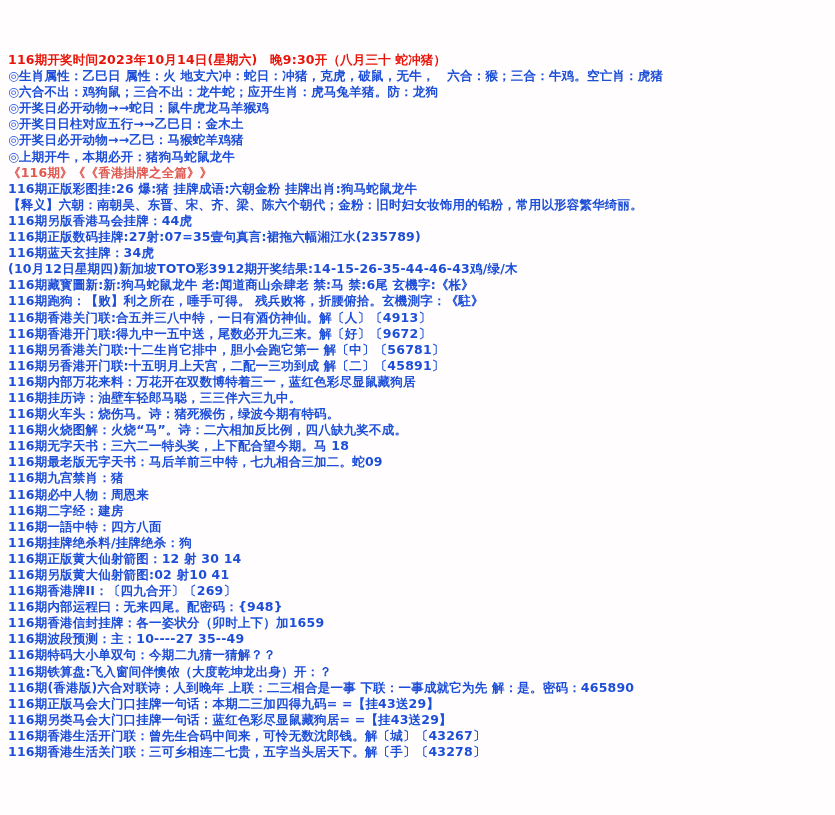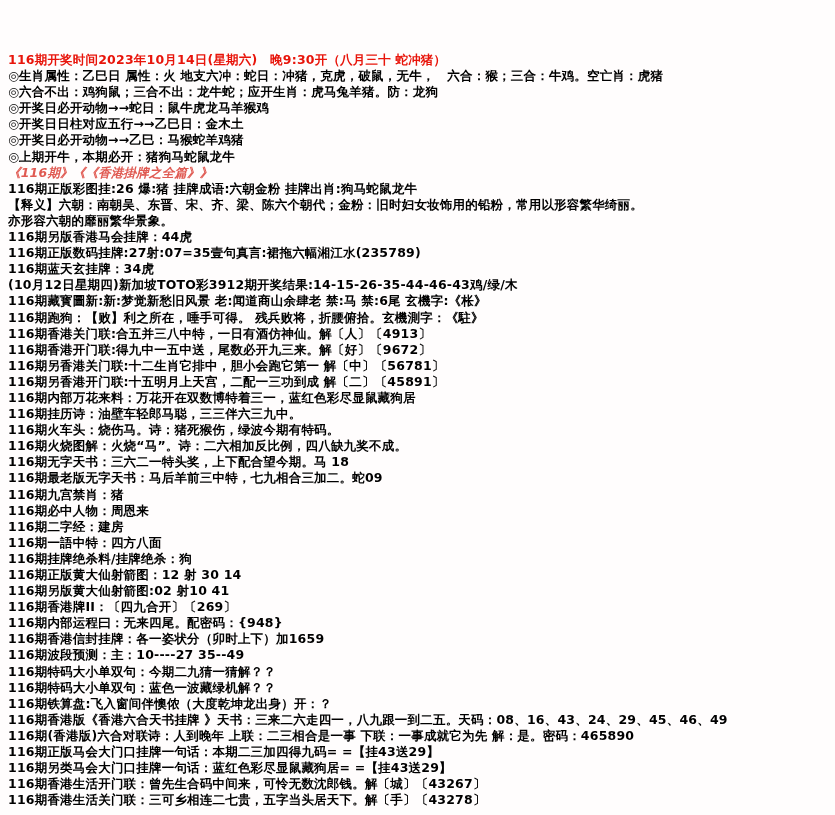--- a/index.html
+++ b/index.html
@@ -22,44 +22,43 @@
     letter-spacing: 0.2px;
     color: #1c1c1c;
     white-space: nowrap;
     margin-top: 29px;
   }
   .line {
     height: 16.1px;
     overflow: hidden;
   }
   .line.red    { color: #e8140a; }
-  .line.softred{ color: #e05a52; font-style: italic; }
-  .line.black  { color: #000000; }
+  .line.softred{ color: #e05a52; }
+  .line.black  { color: #1d4ed8; }
 </style>
 </head>
 <body>
 
 <main class="page">
   <div id="lines">
       <div class="line red">116期开奖时间2023年10月14日(星期六)　晚9:30开（八月三十 蛇冲猪）</div>
       <div class="line black">◎生肖属性：乙巳日 属性：火 地支六冲：蛇日：冲猪，克虎，破鼠，无牛，　六合：猴；三合：牛鸡。空亡肖：虎猪</div>
       <div class="line black">◎六合不出：鸡狗鼠；三合不出：龙牛蛇；应开生肖：虎马兔羊猪。防：龙狗</div>
       <div class="line black">◎开奖日必开动物→→蛇日：鼠牛虎龙马羊猴鸡</div>
       <div class="line black">◎开奖日日柱对应五行→→乙巳日：金木土</div>
       <div class="line black">◎开奖日必开动物→→乙巳：马猴蛇羊鸡猪</div>
       <div class="line black">◎上期开牛，本期必开：猪狗马蛇鼠龙牛</div>
       <div class="line softred">《116期》《《香港掛牌之全篇》》</div>
       <div class="line black">116期正版彩图挂:26 爆:猪 挂牌成语:六朝金粉 挂牌出肖:狗马蛇鼠龙牛</div>
       <div class="line black">【释义】六朝：南朝吴、东晋、宋、齐、梁、陈六个朝代；金粉：旧时妇女妆饰用的铅粉，常用以形容繁华绮丽。</div>
-      <div class="line black">亦形容六朝的靡丽繁华景象。</div>
       <div class="line black">116期另版香港马会挂牌：44虎</div>
       <div class="line black">116期正版数码挂牌:27射:07=35壹句真言:裙拖六幅湘江水(235789)</div>
       <div class="line black">116期蓝天玄挂牌：34虎</div>
       <div class="line black">(10月12日星期四)新加坡TOTO彩3912期开奖结果:14-15-26-35-44-46-43鸡/绿/木</div>
-      <div class="line black">116期藏寳圖新:新:梦觉新愁旧风景 老:闻道商山余肆老 禁:马 禁:6尾 玄機字:《枨》</div>
+      <div class="line black">116期藏寳圖新:新:狗马蛇鼠龙牛 老:闻道商山余肆老 禁:马 禁:6尾 玄機字:《枨》</div>
       <div class="line black">116期跑狗：【败】利之所在，唾手可得。 残兵败将，折腰俯拾。玄機測字：《駐》</div>
       <div class="line black">116期香港关门联:合五并三八中特，一日有酒仿神仙。解〔人〕〔4913〕</div>
       <div class="line black">116期香港开门联:得九中一五中送，尾数必开九三来。解〔好〕〔9672〕</div>
       <div class="line black">116期另香港关门联:十二生肖它排中，胆小会跑它第一 解〔中〕〔56781〕</div>
       <div class="line black">116期另香港开门联:十五明月上天宫，二配一三功到成 解〔二〕〔45891〕</div>
       <div class="line black">116期内部万花来料：万花开在双数博特着三一，蓝红色彩尽显鼠藏狗居</div>
       <div class="line black">116期挂历诗：油壁车轻郎马聪，三三伴六三九中。</div>
       <div class="line black">116期火车头：烧伤马。诗：猪死猴伤，绿波今期有特码。</div>
       <div class="line black">116期火烧图解：火烧“马”。诗：二六相加反比例，四八缺九奖不成。</div>
       <div class="line black">116期无字天书：三六二一特头奖，上下配合望今期。马 18</div>
@@ -69,22 +68,20 @@
       <div class="line black">116期二字经：建房</div>
       <div class="line black">116期一語中特：四方八面</div>
       <div class="line black">116期挂牌绝杀料/挂牌绝杀：狗</div>
       <div class="line black">116期正版黄大仙射箭图：12 射 30 14</div>
       <div class="line black">116期另版黄大仙射箭图:02 射10 41</div>
       <div class="line black">116期香港牌II：〔四九合开〕〔269〕</div>
       <div class="line black">116期内部运程曰：无来四尾。配密码：{948}</div>
       <div class="line black">116期香港信封挂牌：各一姿状分（卯时上下）加1659</div>
       <div class="line black">116期波段预测：主：10----27 35--49</div>
       <div class="line black">116期特码大小单双句：今期二九猜一猜解？？</div>
-      <div class="line black">116期特码大小单双句：蓝色一波藏绿机解？？</div>
       <div class="line black">116期铁算盘:飞入窗间伴懊侬（大度乾坤龙出身）开：？</div>
-      <div class="line black">116期香港版《香港六合天书挂牌 》天书：三来二六走四一，八九跟一到二五。天码：08、16、43、24、29、45、46、49</div>
       <div class="line black">116期(香港版)六合对联诗：人到晚年 上联：二三相合是一事 下联：一事成就它为先 解：是。密码：465890</div>
       <div class="line black">116期正版马会大门口挂牌一句话：本期二三加四得九码= =【挂43送29】</div>
       <div class="line black">116期另类马会大门口挂牌一句话：蓝红色彩尽显鼠藏狗居= =【挂43送29】</div>
       <div class="line black">116期香港生活开门联：曾先生合码中间来，可怜无数沈郎钱。解〔城〕〔43267〕</div>
       <div class="line black">116期香港生活关门联：三可乡相连二七贵，五字当头居天下。解〔手〕〔43278〕</div>
     </div>
 </main>
 
 </body></html>

